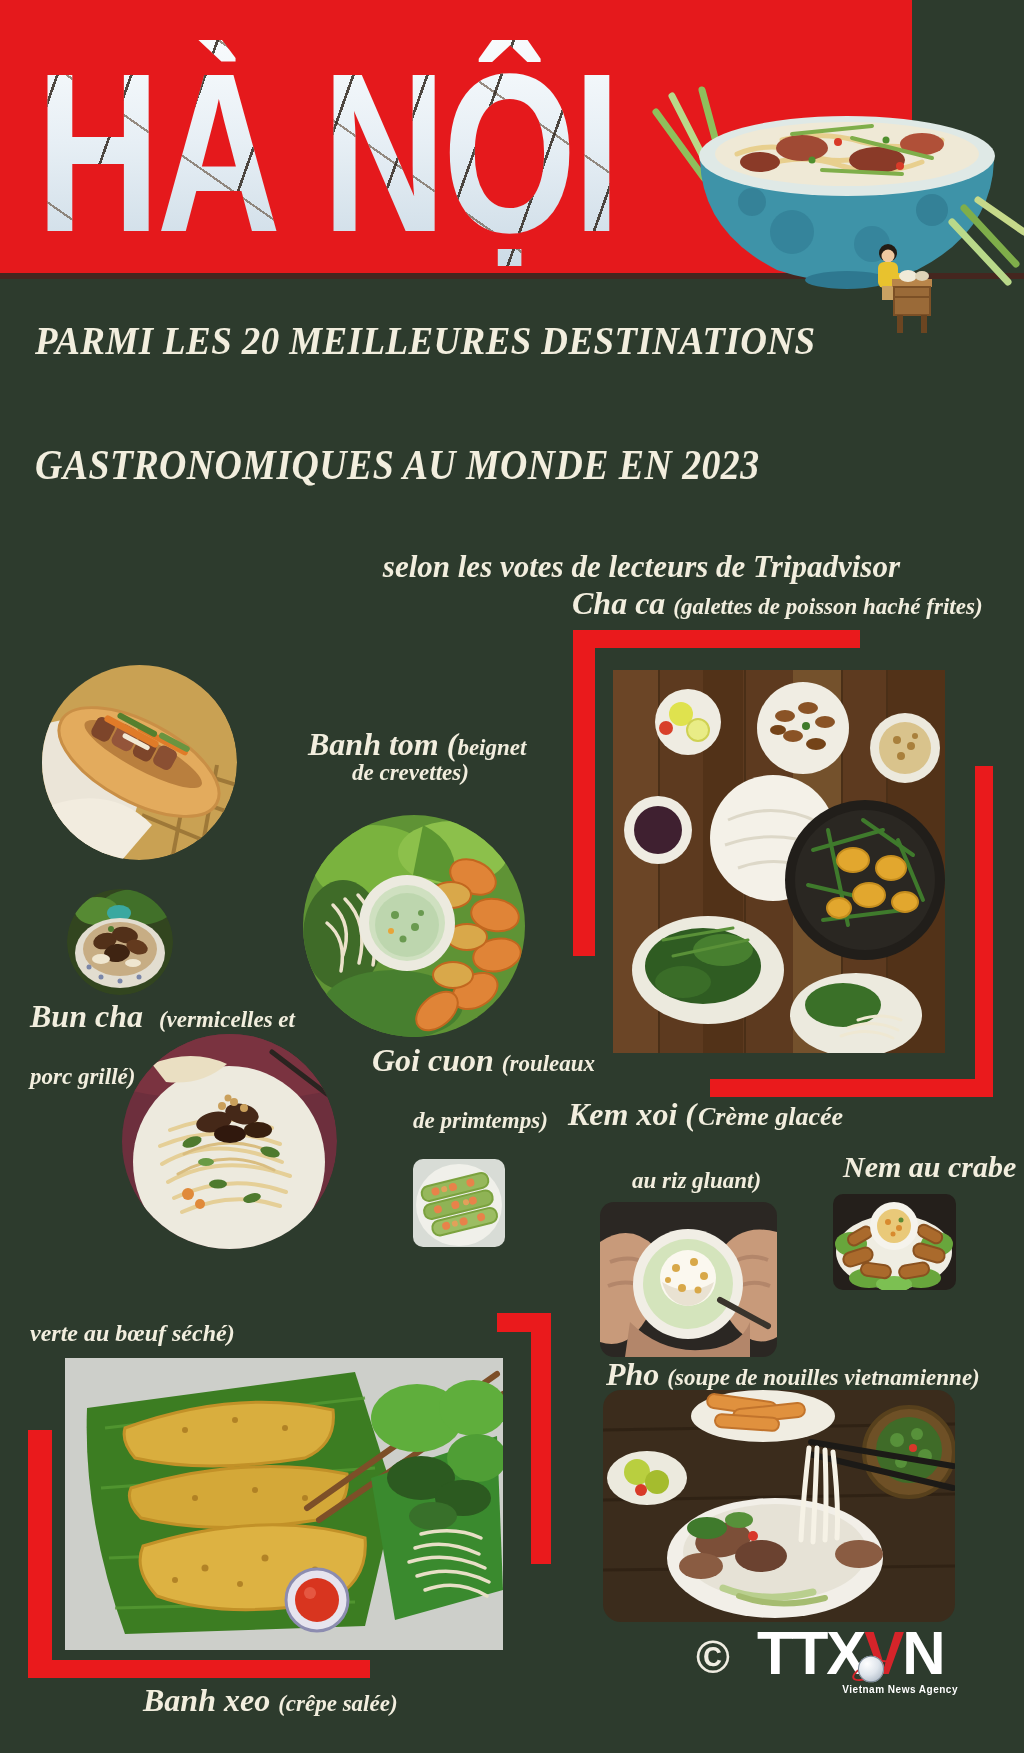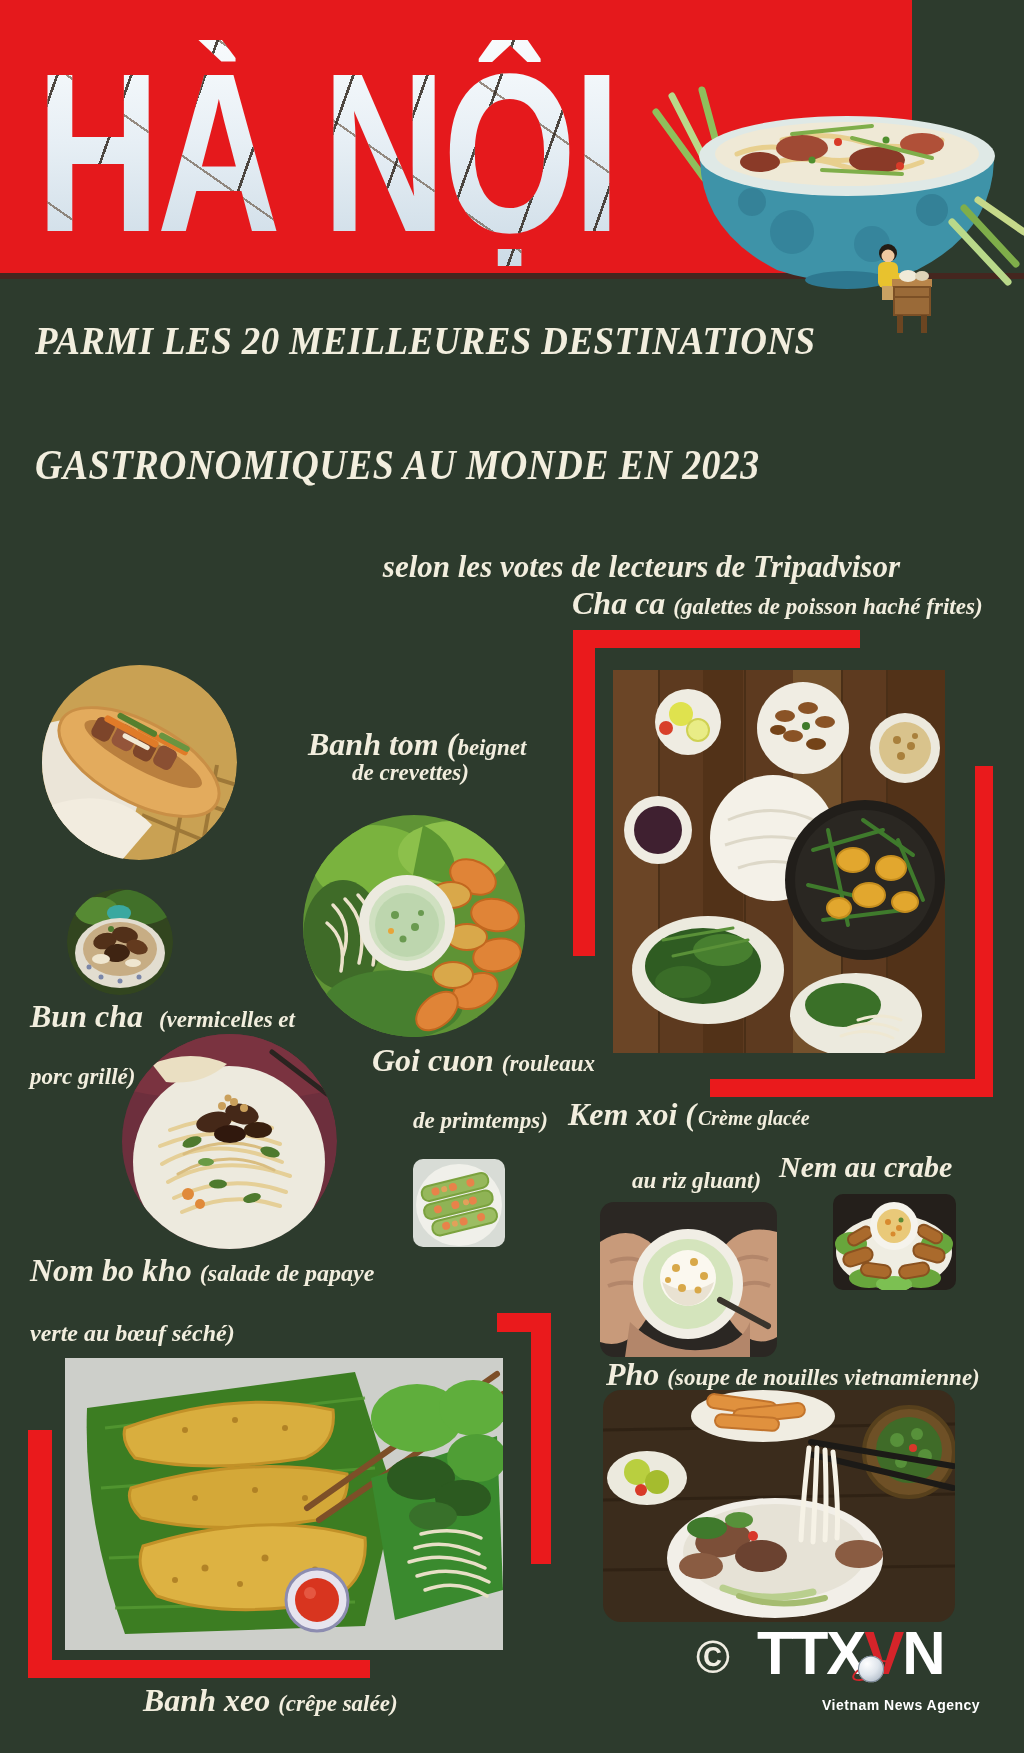--- a/index.html
+++ b/index.html
@@ -35,21 +35,21 @@
   .h1a{left:35px;top:316px;font-size:41px;letter-spacing:.5px;transform:scaleX(.9);transform-origin:left top;}
   .h1b{left:35px;top:441px;font-size:42px;letter-spacing:.5px;transform:scaleX(.9);transform-origin:left top;}
   .h-sub{left:60px;top:529px;width:840px;text-align:right;font-size:31px;margin-top:20px;}
 
   
   .lbl{position:absolute;color:var(--cream);font-weight:bold;font-style:italic;white-space:nowrap;}
   .lbl .nm{font-size:32px;}
   .lbl .ds{font-size:23px;margin-left:8px;}
   .lbl .ds2{font-size:23px;}
   .lbl-nem .nm{font-size:30px;}
-  .lbl-kem .ds{font-size:20px;margin-left:2px;}
+  .lbl-kem .ds{font-size:26px;margin-left:2px;}
   .lbl-nom .ds,.lbl-nom2 .ds2{font-size:24px;}
 
   
   .ph{position:absolute;overflow:hidden;}
   .ph svg{display:block;width:100%;height:100%;}
   .round{border-radius:50%;}
 
   
   .bar{position:absolute;background:var(--frame-red);}
 
@@ -59,22 +59,22 @@
   .logo{position:absolute;left:757px;top:1618px;font-family:"Liberation Sans",sans-serif;
     font-weight:bold;font-size:60px;letter-spacing:-2px;color:#ffffff;white-space:nowrap;
     transform:scaleY(1.02);transform-origin:left top;}
   .logo .v{color:#d6242a;position:relative;display:inline-block;}
   .globe{position:absolute;left:-6px;bottom:6px;width:26px;height:26px;border-radius:50%;
     background:radial-gradient(circle at 35% 30%,#ffffff 0%,#dfe5ec 45%,#97a5b5 100%);
     box-shadow:0 0 0 1px #7b8896 inset;}
   .orbit{position:absolute;left:-13px;bottom:10px;width:40px;height:15px;border:2px solid #d6242a;
     border-radius:50%;transform:rotate(-22deg);}
   .logo-sub{position:absolute;left:822px;top:1684px;width:136px;text-align:right;
-    font-family:"Liberation Sans",sans-serif;font-weight:bold;font-size:14px;
-    letter-spacing:.5px;color:#ffffff;white-space:nowrap;margin-top:13px;}
+    font-family:"Liberation Sans",sans-serif;font-weight:bold;font-size:10px;
+    letter-spacing:.5px;color:#ffffff;white-space:nowrap;}
 </style>
 </head>
 <body>
 
 <div class="poster">
 
   <div class="banner">
     <div class="hanoi-title">HÀ NỘI</div>
   </div>
   <div class="banner-divider"></div>
@@ -394,21 +394,21 @@
           <circle cx="94" cy="60" r="4"></circle>
           <circle cx="104" cy="74" r="4"></circle>
         <circle cx="82" cy="86" r="4"></circle>
           <circle cx="98" cy="88" r="3.5"></circle>
           <circle cx="68" cy="78" r="3"></circle>
       </g>
       <line x1="120" y1="98" x2="168" y2="124" stroke="#3a342c" stroke-width="6" stroke-linecap="round"></line>
     </svg>
   </div>
 
-  <div class="lbl lbl-nem" style="left:779px;top:1150px;">
+  <div class="lbl lbl-nem" style="left:843px;top:1150px;">
     <span class="nm">Nem au crabe</span>
   </div>
   <div class="ph" style="left:833px;top:1194px;width:123px;height:96px;border-radius:10px;">
     <svg viewBox="0 0 123 96">
       <rect width="123" height="96" fill="#241f1b"></rect>
       <ellipse cx="61" cy="58" rx="58" ry="37" fill="#efede2"></ellipse>
       <g fill="#68a63c">
         <ellipse cx="18" cy="50" rx="16" ry="12"></ellipse>
           <ellipse cx="104" cy="50" rx="16" ry="12"></ellipse>
         <ellipse cx="36" cy="84" rx="20" ry="10"></ellipse>
@@ -471,23 +471,20 @@
       <g fill="#4e7a2e">
         <ellipse cx="70" cy="108" rx="10" ry="5" transform="rotate(-20 70 108)"></ellipse>
         <ellipse cx="148" cy="118" rx="10" ry="5" transform="rotate(16 148 118)"></ellipse>
         <ellipse cx="96" cy="150" rx="9" ry="4.5"></ellipse>
           <ellipse cx="130" cy="164" rx="9" ry="4.5" transform="rotate(-14 130 164)"></ellipse>
         <ellipse cx="84" cy="128" rx="8" ry="4" fill="#6a9a45"></ellipse>
       </g>
       <circle cx="66" cy="160" r="6" fill="#e08a3a"></circle>
       <circle cx="78" cy="170" r="5" fill="#e08a3a"></circle>
     </svg>
-  </div>
-  <div class="lbl lbl-nom" style="left:30px;top:1252px;">
-    <span class="nm">Nom bo kho</span><span class="ds">(salade de papaye</span>
   </div>
   <div class="lbl lbl-nom2" style="left:30px;top:1320px;">
     <span class="ds2" style="font-size:24px;margin-top:32px;">verte au bœuf séché)</span>
   </div>
 
   <div class="lbl" style="left:582px;top:1356px;margin-left:24px;">
     <span class="nm">Pho</span><span class="ds">(soupe de nouilles vietnamienne)</span>
   </div>
   <div class="ph" style="left:603px;top:1390px;width:352px;height:232px;border-radius:18px;">
     <svg viewBox="0 0 352 232">

